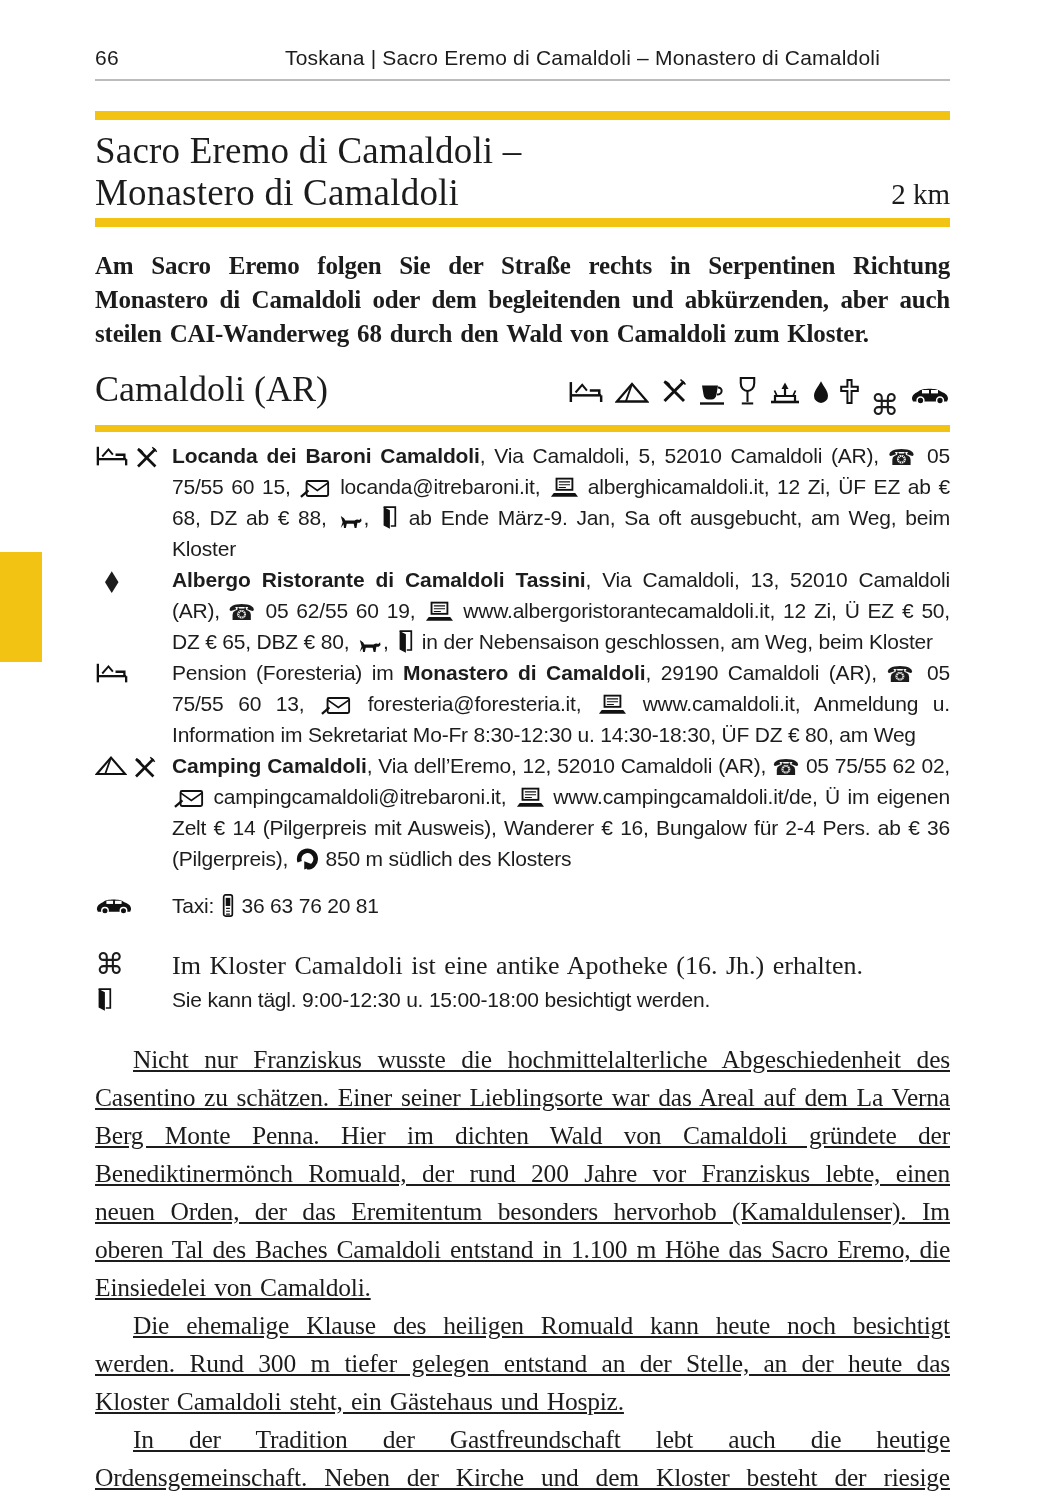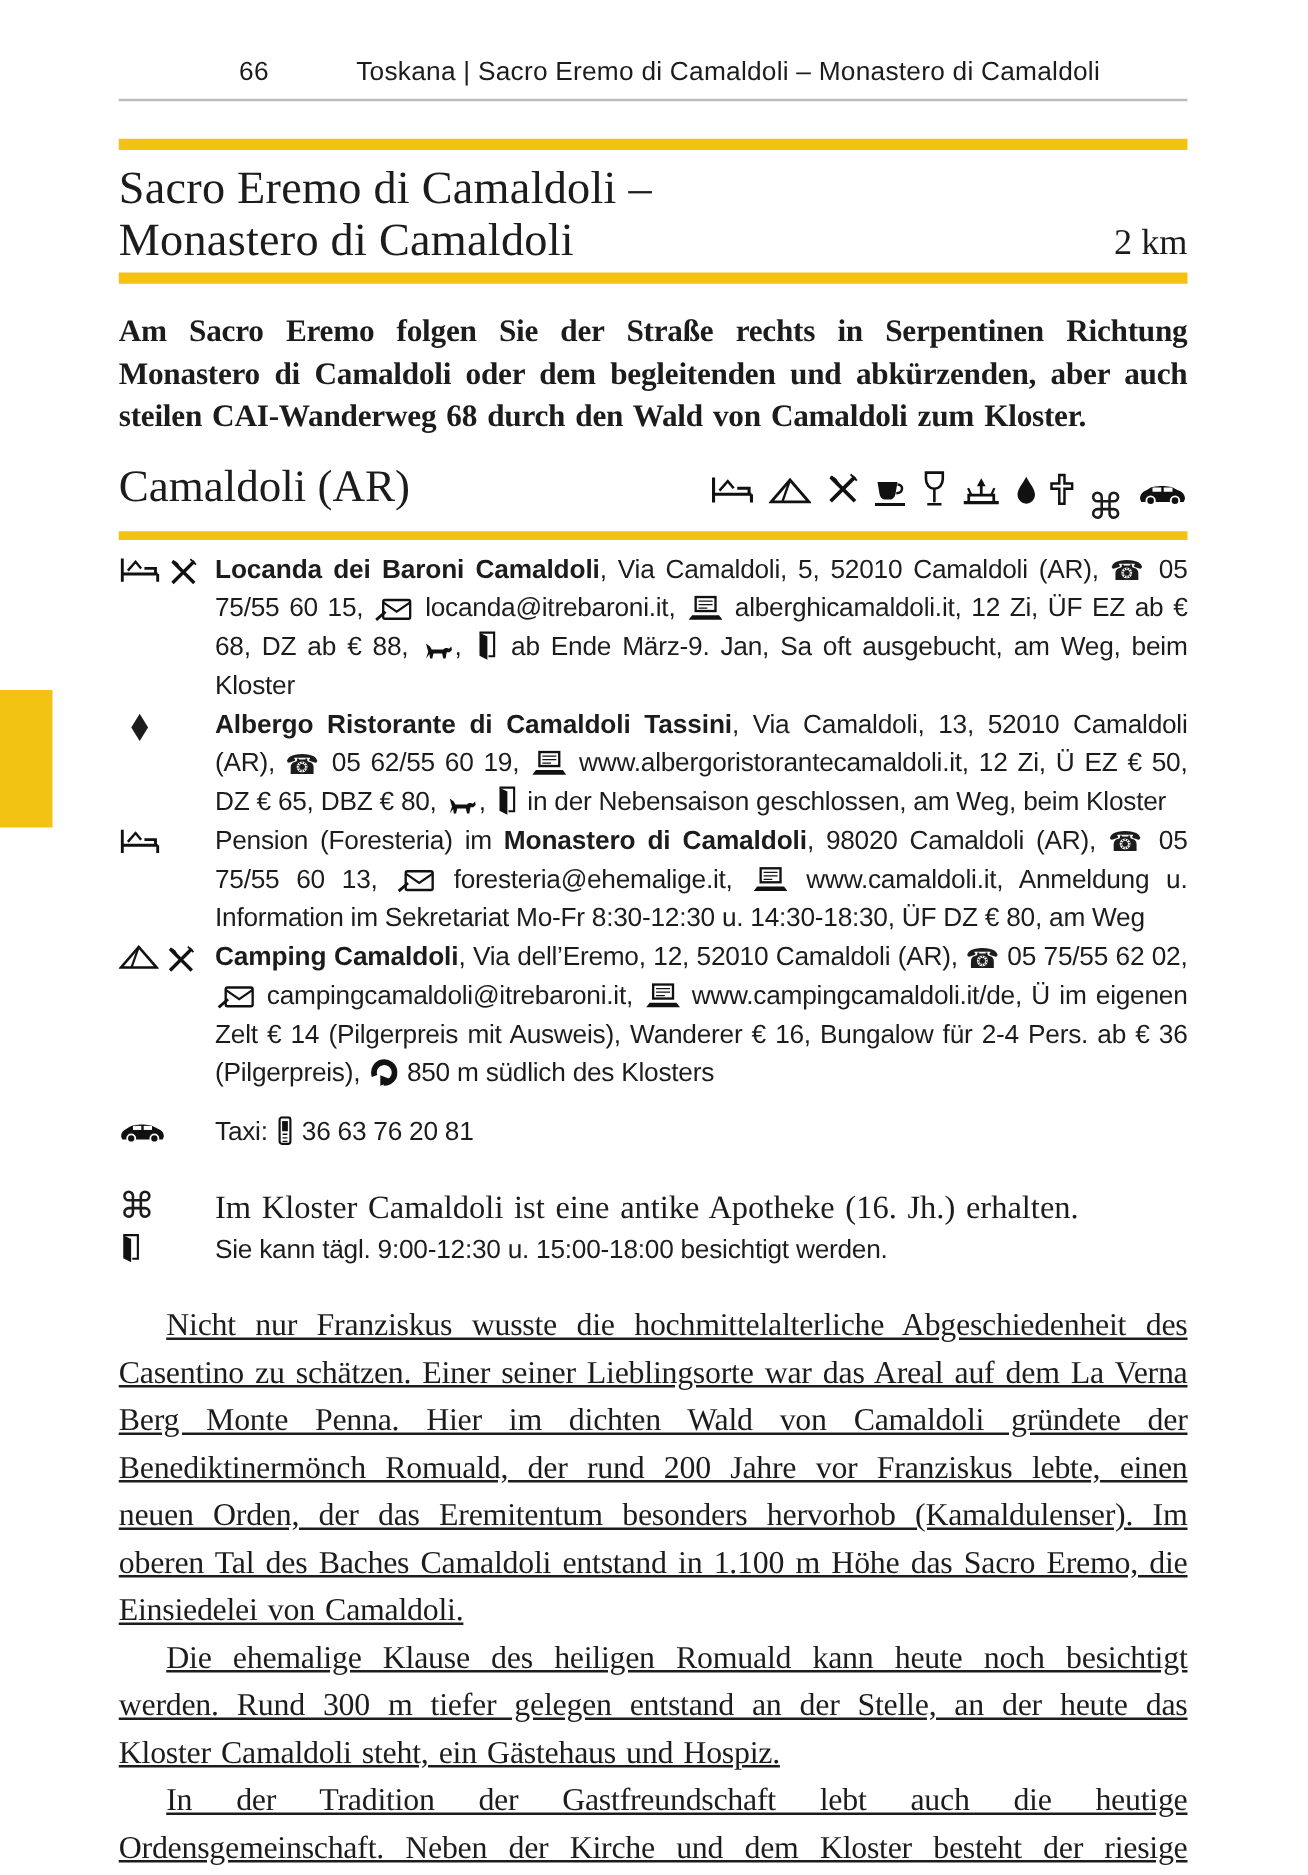--- a/index.html
+++ b/index.html
@@ -5,21 +5,21 @@
   * { margin:0; padding:0; box-sizing:border-box; }
   body { background:#e8e8e8; font-family:"Liberation Sans", sans-serif; }
   .page {
     position:relative; width:1046px; height:1500px; margin:0 auto;
     background:#ffffff; color:#1c1c1c; overflow:hidden;
   }
   .content { padding:46px 96px 0 95px; }
 
   
   .pghead { display:flex; align-items:baseline; font-size:21px; letter-spacing:0.2px; }
-  .pgnum { width:120px; flex:none;text-align:right; }
+  .pgnum { width:120px; flex:none; }
   .pghead-title { flex:1; text-align:center; white-space:nowrap; }
   .pgrule { border:none; border-top:2px solid #bcbcbc; margin-top:9px; }
 
   .ybar { height:9px; background:#f2c313; }
   .ybar.top { margin-top:30px; }
 
   
   .titleblock { display:flex; align-items:flex-end; justify-content:space-between; margin:10px 0 4px 0; }
   h1 { font-family:"Liberation Serif", serif; font-weight:normal; font-size:37px; line-height:42px; letter-spacing:0.2px; }
   .distance { font-family:"Liberation Serif", serif; font-size:29px; line-height:40px; }
@@ -222,25 +222,25 @@
           <span class="ic">
               <svg width="34" height="23" viewBox="0 0 38 26" fill="none" stroke="#111" stroke-width="2.6">
                 <path d="M3 2 V23"></path>
                 <path d="M3 16 H35"></path>
                 <path d="M35 16 V23"></path>
                 <path d="M33 16 V11 H23"></path>
                 <path d="M8 13 L15 5 L20 11" stroke-width="2.2"></path>
               </svg>
             </span>
         </div>
-        <p class="entry-text"><span>Pension (Foresteria) im </span><b>Monastero di Camaldoli</b><span>, 98020 Camaldoli (AR), </span><span class="uglyph">☎</span><span> 05 75/55 60 13, </span><span class="ic inline"><svg width="30" height="19" viewBox="0 0 32 20" fill="none" stroke="#111">
+        <p class="entry-text"><span>Pension (Foresteria) im </span><b>Monastero di Camaldoli</b><span>, 29190 Camaldoli (AR), </span><span class="uglyph">☎</span><span> 05 75/55 60 13, </span><span class="ic inline"><svg width="30" height="19" viewBox="0 0 32 20" fill="none" stroke="#111">
                 <rect x="7" y="2" width="23" height="16" rx="1.5" stroke-width="2"></rect>
                 <path d="M7 4 L18.5 12 L30 4" stroke-width="1.8"></path>
                 <path d="M1 19 L9 12" stroke-width="2.4"></path>
-              </svg></span><span> foresteria@ehemalige.it, </span><span class="ic inline"><svg width="28" height="21" viewBox="0 0 30 22" fill="none" stroke="#111">
+              </svg></span><span> foresteria@foresteria.it, </span><span class="ic inline"><svg width="28" height="21" viewBox="0 0 30 22" fill="none" stroke="#111">
                 <rect x="7" y="1.5" width="17" height="12" stroke-width="2"></rect>
                 <path d="M9.5 5 H21.5 M9.5 8 H21.5 M9.5 11 H17" stroke-width="1.2"></path>
                 <path d="M4 17 H27 L30 21 H1 Z" fill="#111" stroke="none"></path>
               </svg></span><span> www.camaldoli.it, Anmeldung u. Information im Sekretariat Mo-Fr 8:30-12:30 u. 14:30-18:30, ÜF DZ € 80, am Weg</span></p>
       </div>
 
       <div class="entry">
         <div class="entry-ic">
           <span class="ic">
               <svg width="32" height="22" viewBox="0 0 36 24" fill="none" stroke="#111" stroke-width="2.4">

